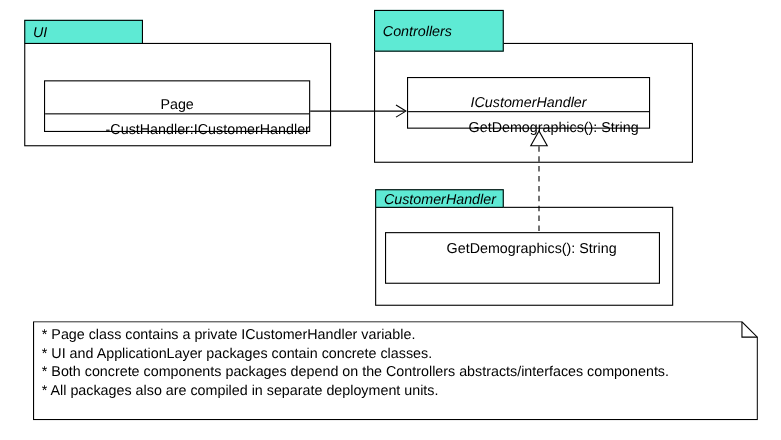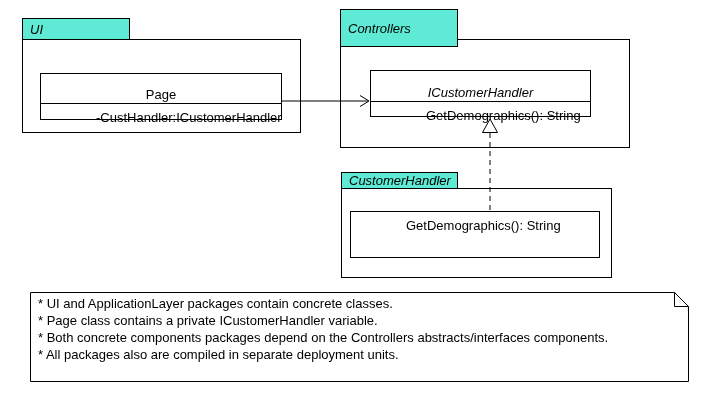--- a/index.html
+++ b/index.html
@@ -122,20 +122,20 @@
     <line x1="490" y1="133" x2="490" y2="211" stroke="#000" stroke-width="1" stroke-dasharray="5,4"></line>
     <polygon points="490,119 482.5,132.5 497.5,132.5" fill="#fff" stroke="#000" stroke-width="1"></polygon>
   </svg>
 
   <div class="abs" id="note-box" style="left:30px; top:292px; width:659px; height:90px;">
     <svg id="note-outline-svg" viewBox="0 0 659 90" xmlns="http://www.w3.org/2000/svg">
       <polygon points="0.5,0.5 644.5,0.5 658.5,14.5 658.5,89.5 0.5,89.5" fill="#fff" stroke="#000" stroke-width="1"></polygon>
       <polyline points="644.5,0.5 644.5,14.5 658.5,14.5" fill="none" stroke="#000" stroke-width="1"></polyline>
     </svg>
     <div id="note-text">
+      <div>* Page class contains a private ICustomerHandler variable.</div>
       <div>* UI and ApplicationLayer packages contain concrete classes.</div>
-      <div>* Page class contains a private ICustomerHandler variable.</div>
       <div>* Both concrete components packages depend on the Controllers abstracts/interfaces components.</div>
       <div>* All packages also are compiled in separate deployment units.</div>
     </div>
   </div>
 
 </div>
 
 </body></html>

